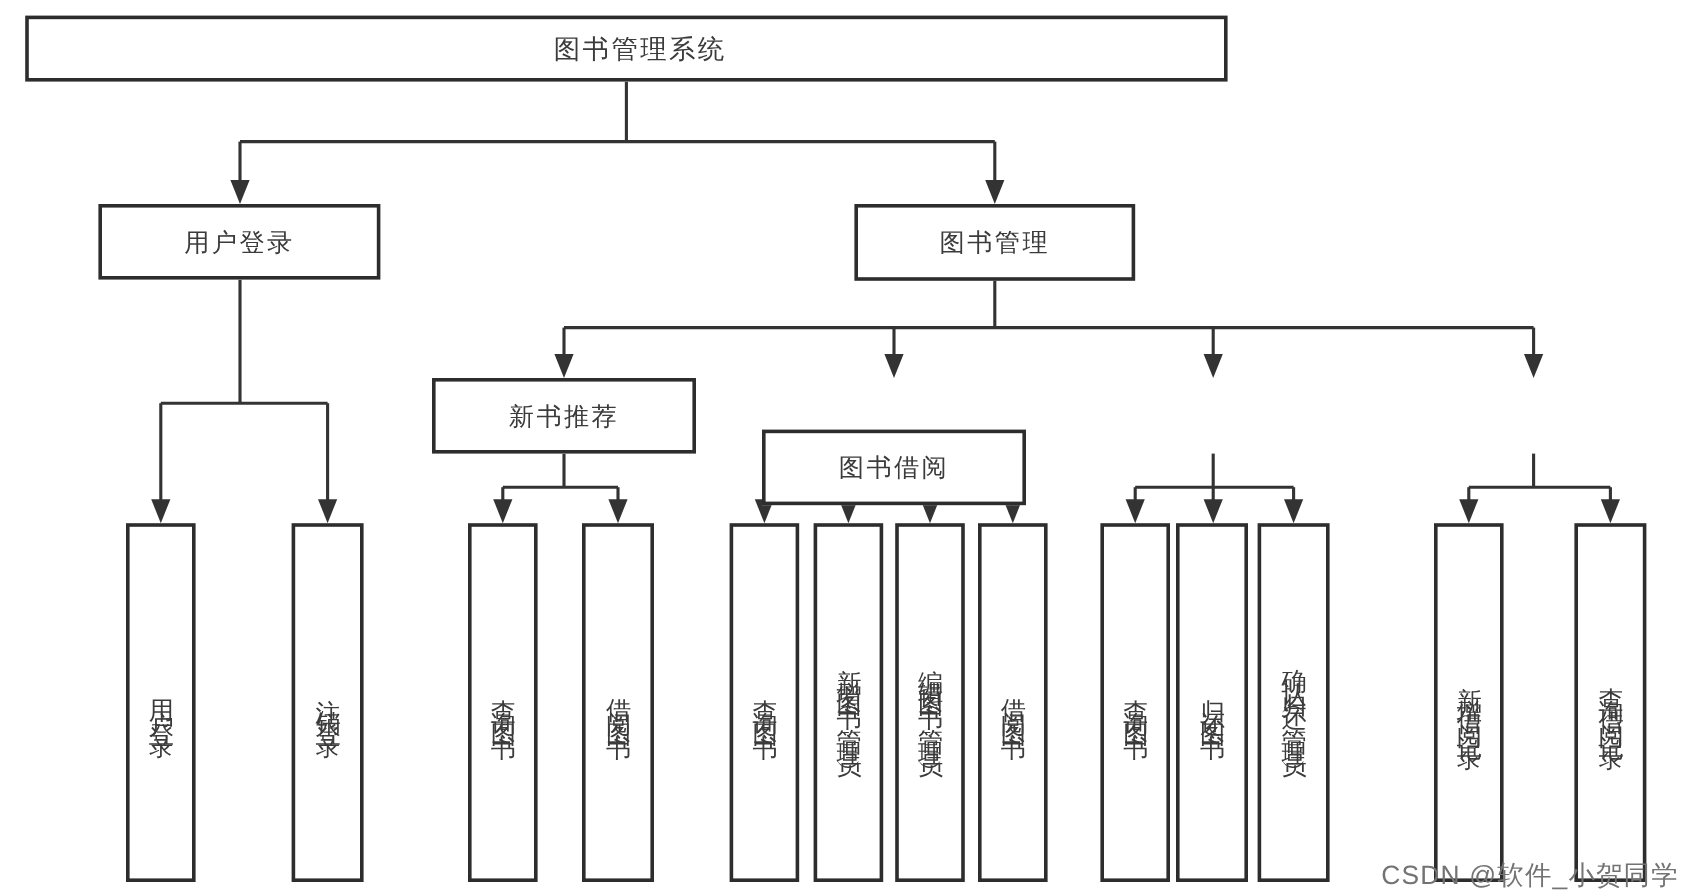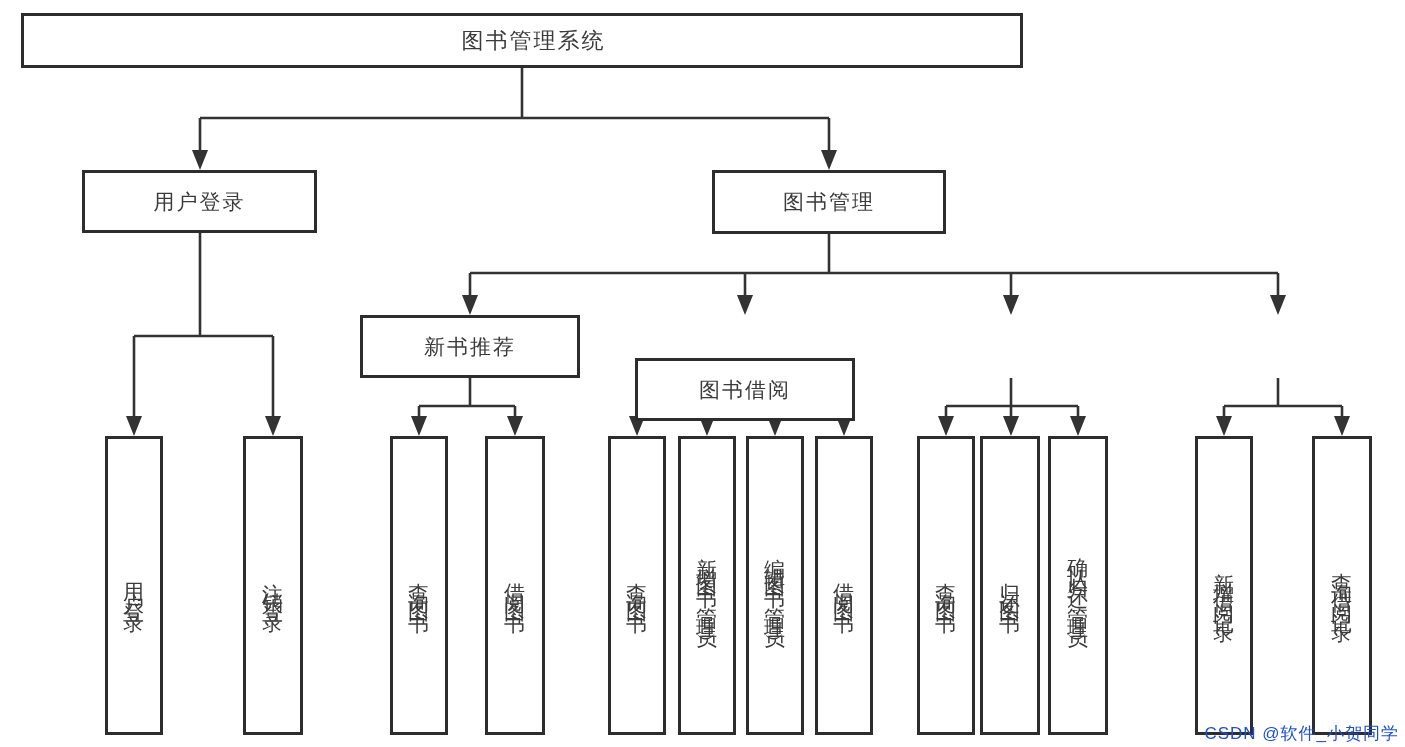--- a/index.html
+++ b/index.html
@@ -53,23 +53,23 @@
     text-orientation: mixed;
     font-size: 21px;
     letter-spacing: 10px;
     line-height: 1;
     white-space: nowrap;
   }
   .watermark {
     position: absolute;
     right: 6px;
     bottom: 2px;
-    font-size: 17px;
+    font-size: 22px;
     letter-spacing: 1px;
-    color: #1d4ed8;
+    color: #737373;
     z-index: 10;
     white-space: nowrap;
   }
 </style>
 </head>
 <body>
 
 <div class="canvas">
 
   <svg class="connectors" width="1405" height="747" aria-hidden="true">

